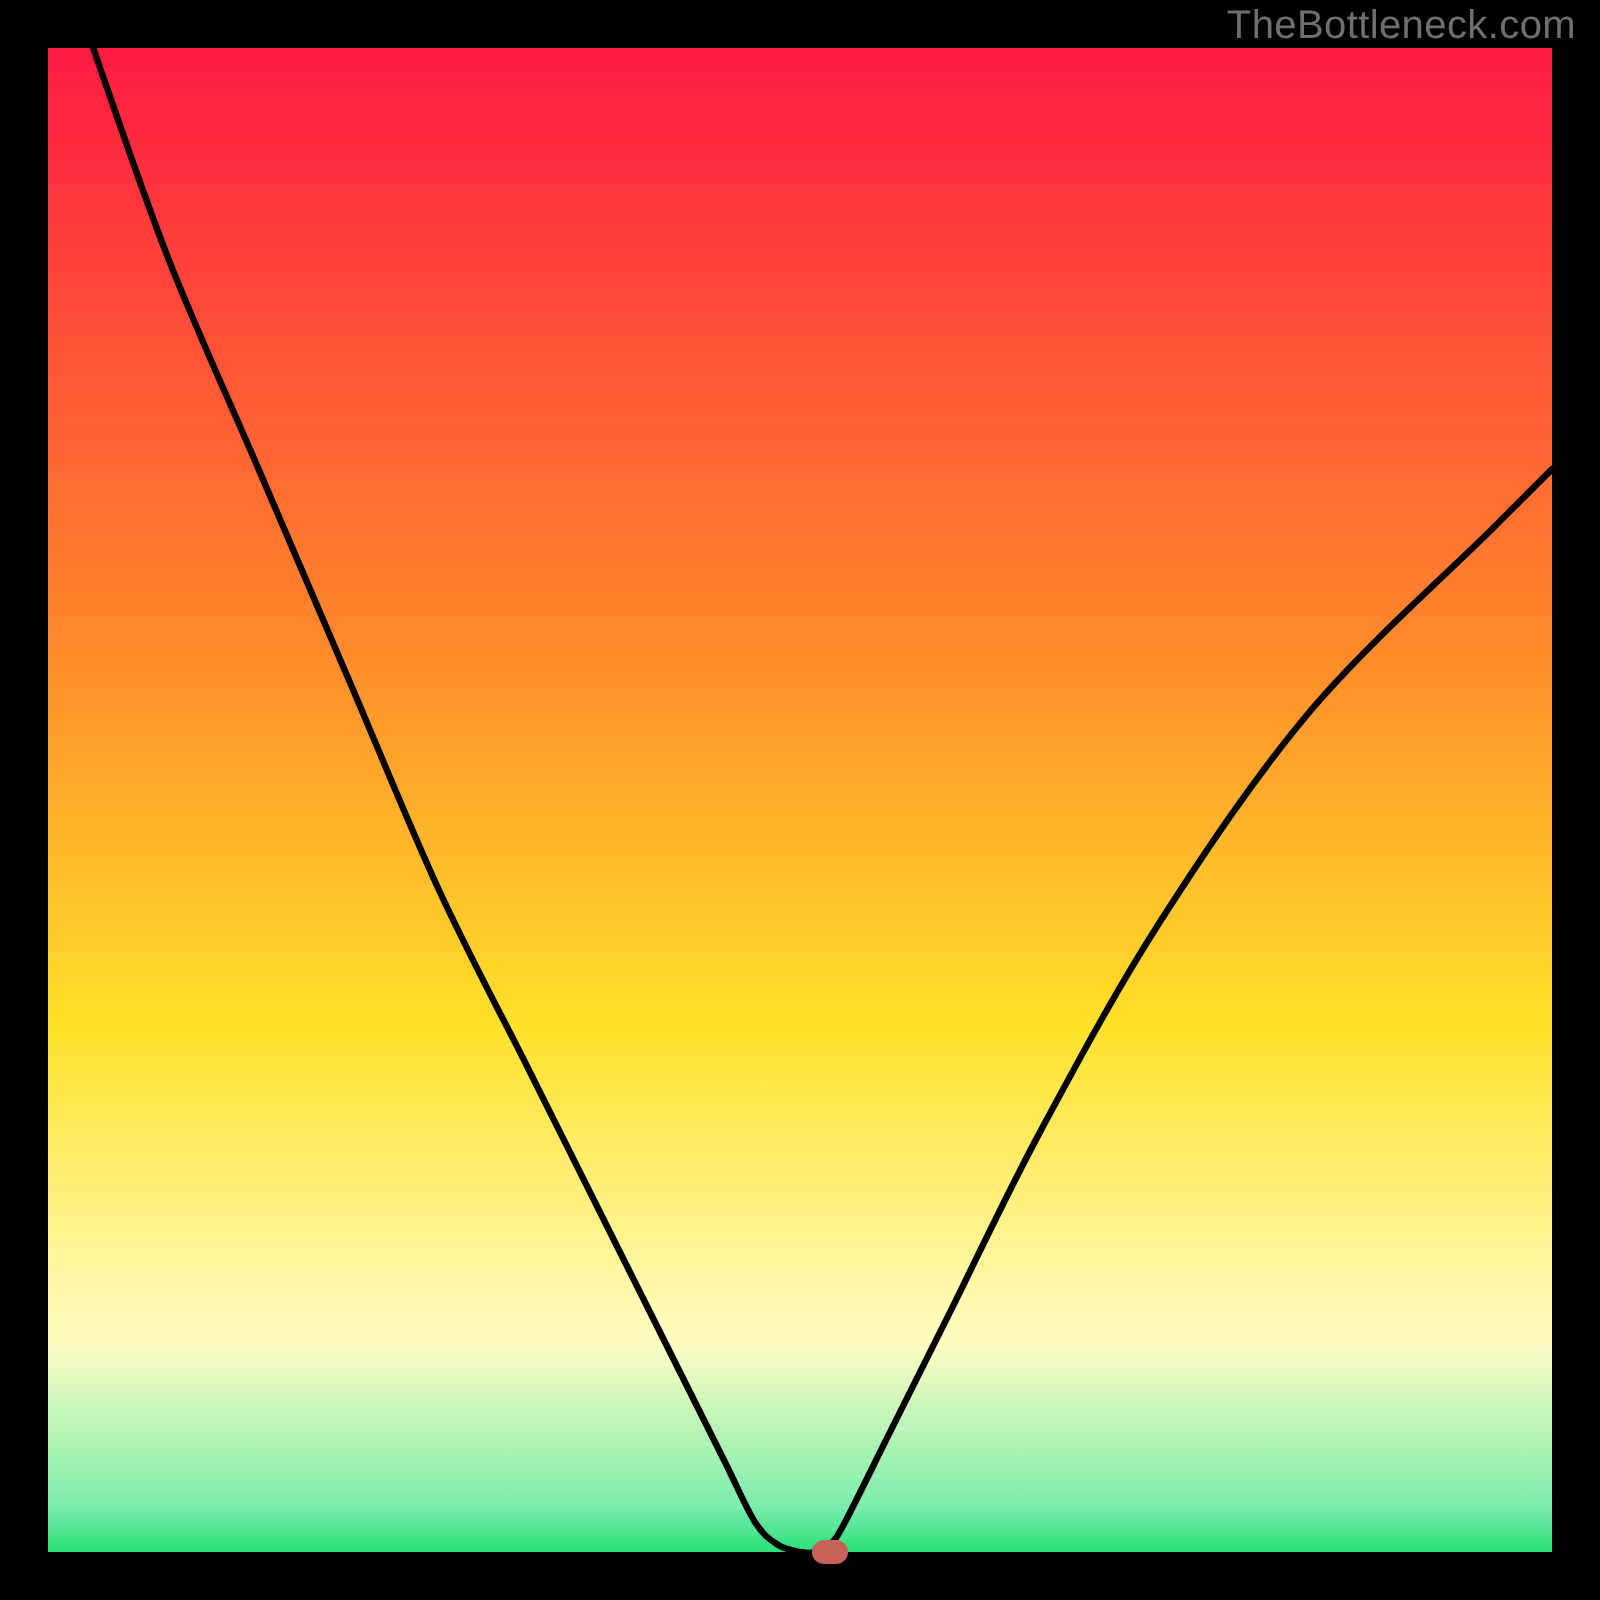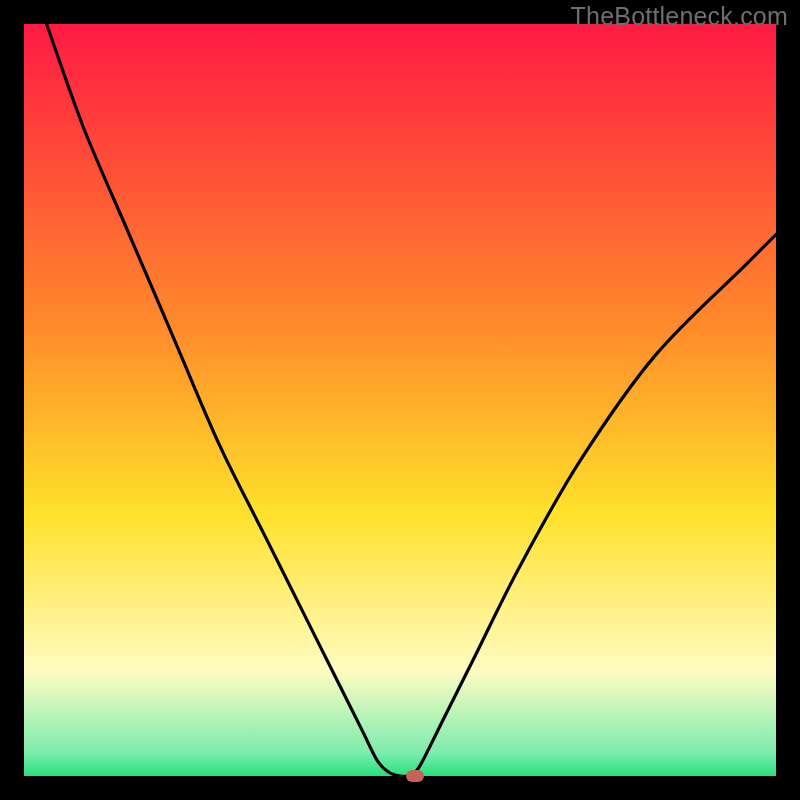--- a/index.html
+++ b/index.html
@@ -37,21 +37,21 @@
     left: 0;
     top: 0;
     width: 100%;
     height: 100%;
   }
   .watermark {
     position: absolute;
     top: 2px;
     right: 12px;
     font-family: Arial, Helvetica, sans-serif;
-    font-size: 25px;
+    font-size: 20px;
     font-weight: 500;
     color: #6f6f6f;
     letter-spacing: 0.2px;
   }
   .marker {
     position: absolute;
     width: 18px;
     height: 12px;
     border-radius: 6px;
     background: #c86258;

